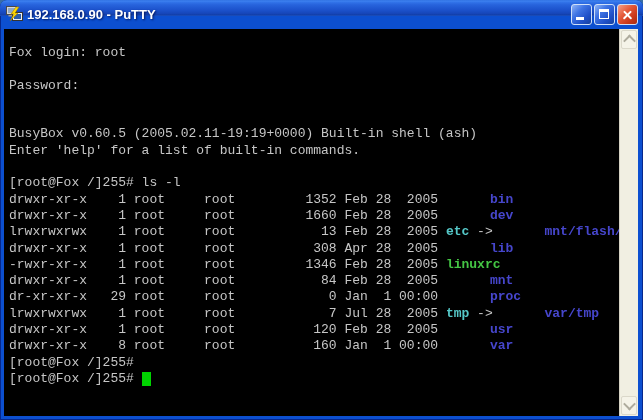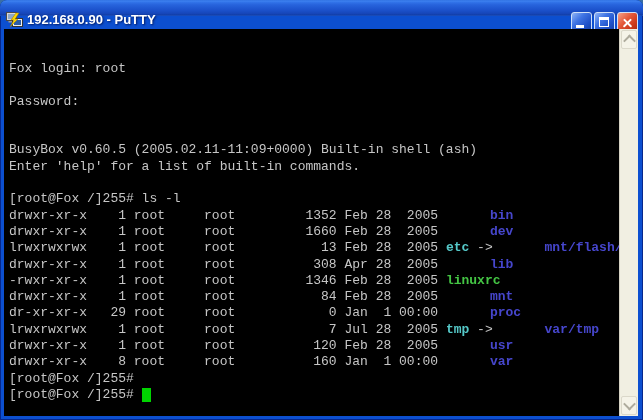--- a/index.html
+++ b/index.html
@@ -8,21 +8,21 @@
     background:#0c4fd0;
     border-radius:7px 7px 0 0;
     overflow:hidden;
     box-shadow:inset 0 0 0 1px #06278c;
     font-family:"Liberation Sans",sans-serif;
   }
   
   .titlebar{
     position:absolute;top:0;left:0;right:0;height:16px;
     background:linear-gradient(180deg,#1e5cd6 0%,#4388f2 5%,#3375ea 12%,#2763dc 30%,#1c52cc 62%,#1646ba 84%,#123ea6 94%,#2058ca 100%);
-    display:flex;
+    display:flex;align-items:center;
     padding:12px 5px 0 6px;box-sizing:border-box;
   }
   .app-icon{width:17px;height:16px;margin-right:4px;flex:0 0 auto;}
   .title-text{
     color:#ffffff;font-size:13px;font-weight:bold;
     text-shadow:1px 1px 2px rgba(0,16,80,.85);
     white-space:nowrap;flex:1;
   }
   .win-buttons{display:flex;gap:2px;}
   .wbtn{
@@ -36,21 +36,21 @@
   .glyph-x1,.glyph-x2{position:absolute;left:4px;top:9px;width:11px;height:2.4px;background:#fff;border-radius:1px;}
   .glyph-x1{transform:rotate(45deg);}
   .glyph-x2{transform:rotate(-45deg);}
   
   .content{
     position:absolute;top:29px;left:4px;right:5px;bottom:4px;
     display:flex;
   }
   .terminal{
     flex:1;background:#000;overflow:hidden;
-    padding:32px 0 0 5px;
+    padding:16px 0 0 5px;
     font-family:"Liberation Mono","DejaVu Sans Mono",monospace;
     font-size:13px;
   }
   .tline{height:16.3px;line-height:16.3px;white-space:pre;}
   .c-fg{color:var(--fg,#c6c6c6);}
   .c-dir{color:var(--dir,#4646cc);font-weight:bold;margin-left:44px;}
   .c-link{color:var(--link,#55c8c8);font-weight:bold;text-align:right;}
   .c-exec{color:var(--exec,#44c544);font-weight:bold;}
   .c-cursor{background:var(--cursor,#00d400);color:var(--cursor,#00d400);display:inline-block;width:9px;height:14px;vertical-align:text-bottom;}
   
@@ -98,21 +98,21 @@
     </span>
   </div>
 
   <div class="content">
     <div class="terminal" style="background: rgb(0, 0, 0);">
         <div class="tline"><span class="c-fg">Fox login: root</span></div>
         <div class="tline"></div>
         <div class="tline"><span class="c-fg">Password:</span></div>
         <div class="tline"></div>
         <div class="tline"></div>
-        <div class="tline"><span class="c-fg">BusyBox v0.60.5 (2005.02.11-11:09+0000) Built-in shell (ash)</span></div>
+        <div class="tline"><span class="c-fg">BusyBox v0.60.5 (2005.02.11-19:19+0000) Built-in shell (ash)</span></div>
         <div class="tline"><span class="c-fg">Enter 'help' for a list of built-in commands.</span></div>
         <div class="tline"></div>
         <div class="tline"><span class="c-fg">[root@Fox /]255# ls -l</span></div>
         <div class="tline"><span class="c-fg">drwxr-xr-x    1 root     root         1352 Feb 28  2005 </span><span class="c-dir">bin</span></div>
         <div class="tline"><span class="c-fg">drwxr-xr-x    1 root     root         1660 Feb 28  2005 </span><span class="c-dir">dev</span></div>
         <div class="tline"><span class="c-fg">lrwxrwxrwx    1 root     root           13 Feb 28  2005 </span><span class="c-link">etc</span><span class="c-fg"> -&gt; </span><span class="c-dir">mnt/flash/etc</span></div>
         <div class="tline"><span class="c-fg">drwxr-xr-x    1 root     root          308 Apr 28  2005 </span><span class="c-dir">lib</span></div>
         <div class="tline"><span class="c-fg">-rwxr-xr-x    1 root     root         1346 Feb 28  2005 </span><span class="c-exec">linuxrc</span></div>
         <div class="tline"><span class="c-fg">drwxr-xr-x    1 root     root           84 Feb 28  2005 </span><span class="c-dir">mnt</span></div>
         <div class="tline"><span class="c-fg">dr-xr-xr-x   29 root     root            0 Jan  1 00:00 </span><span class="c-dir">proc</span></div>

